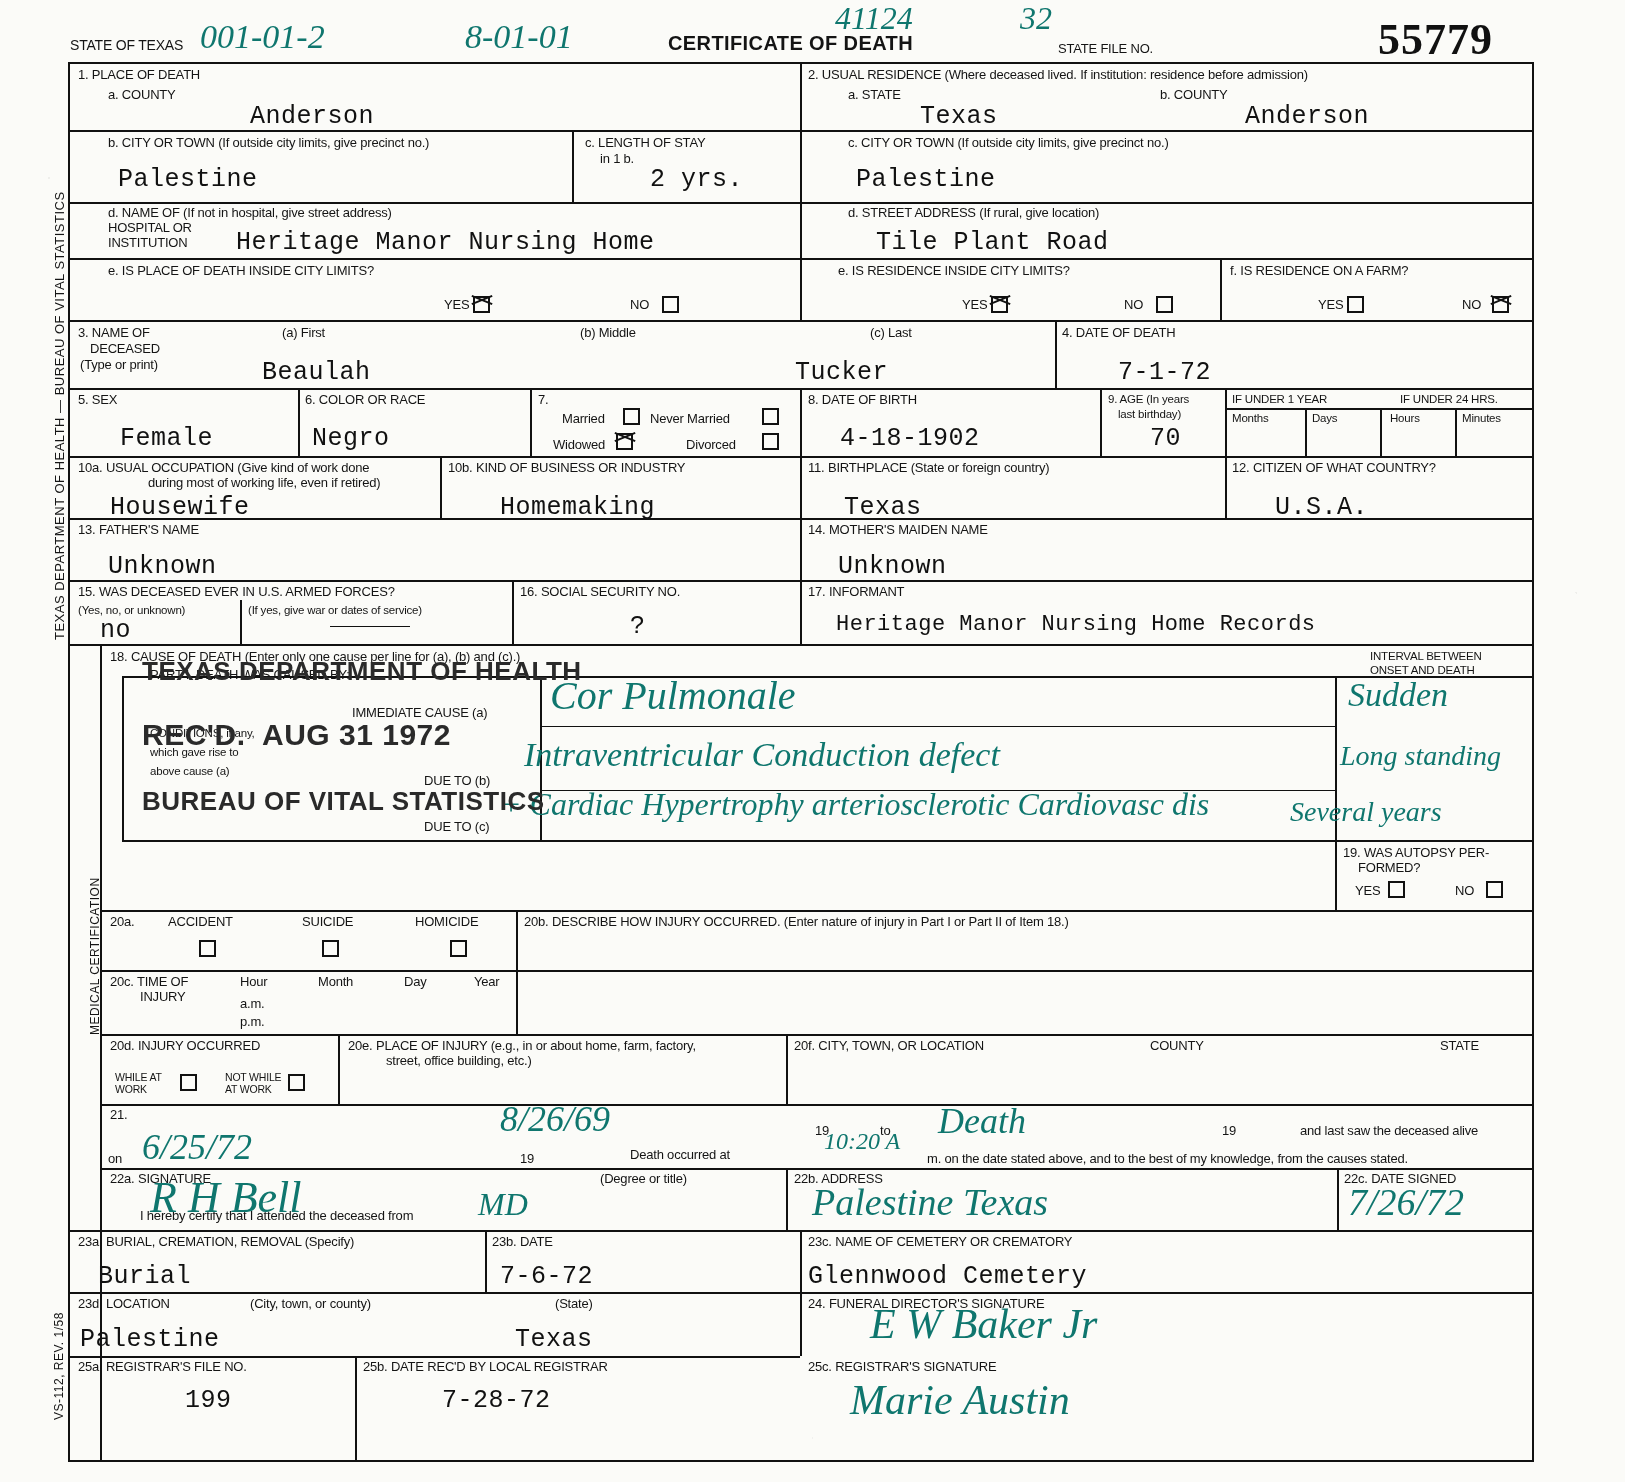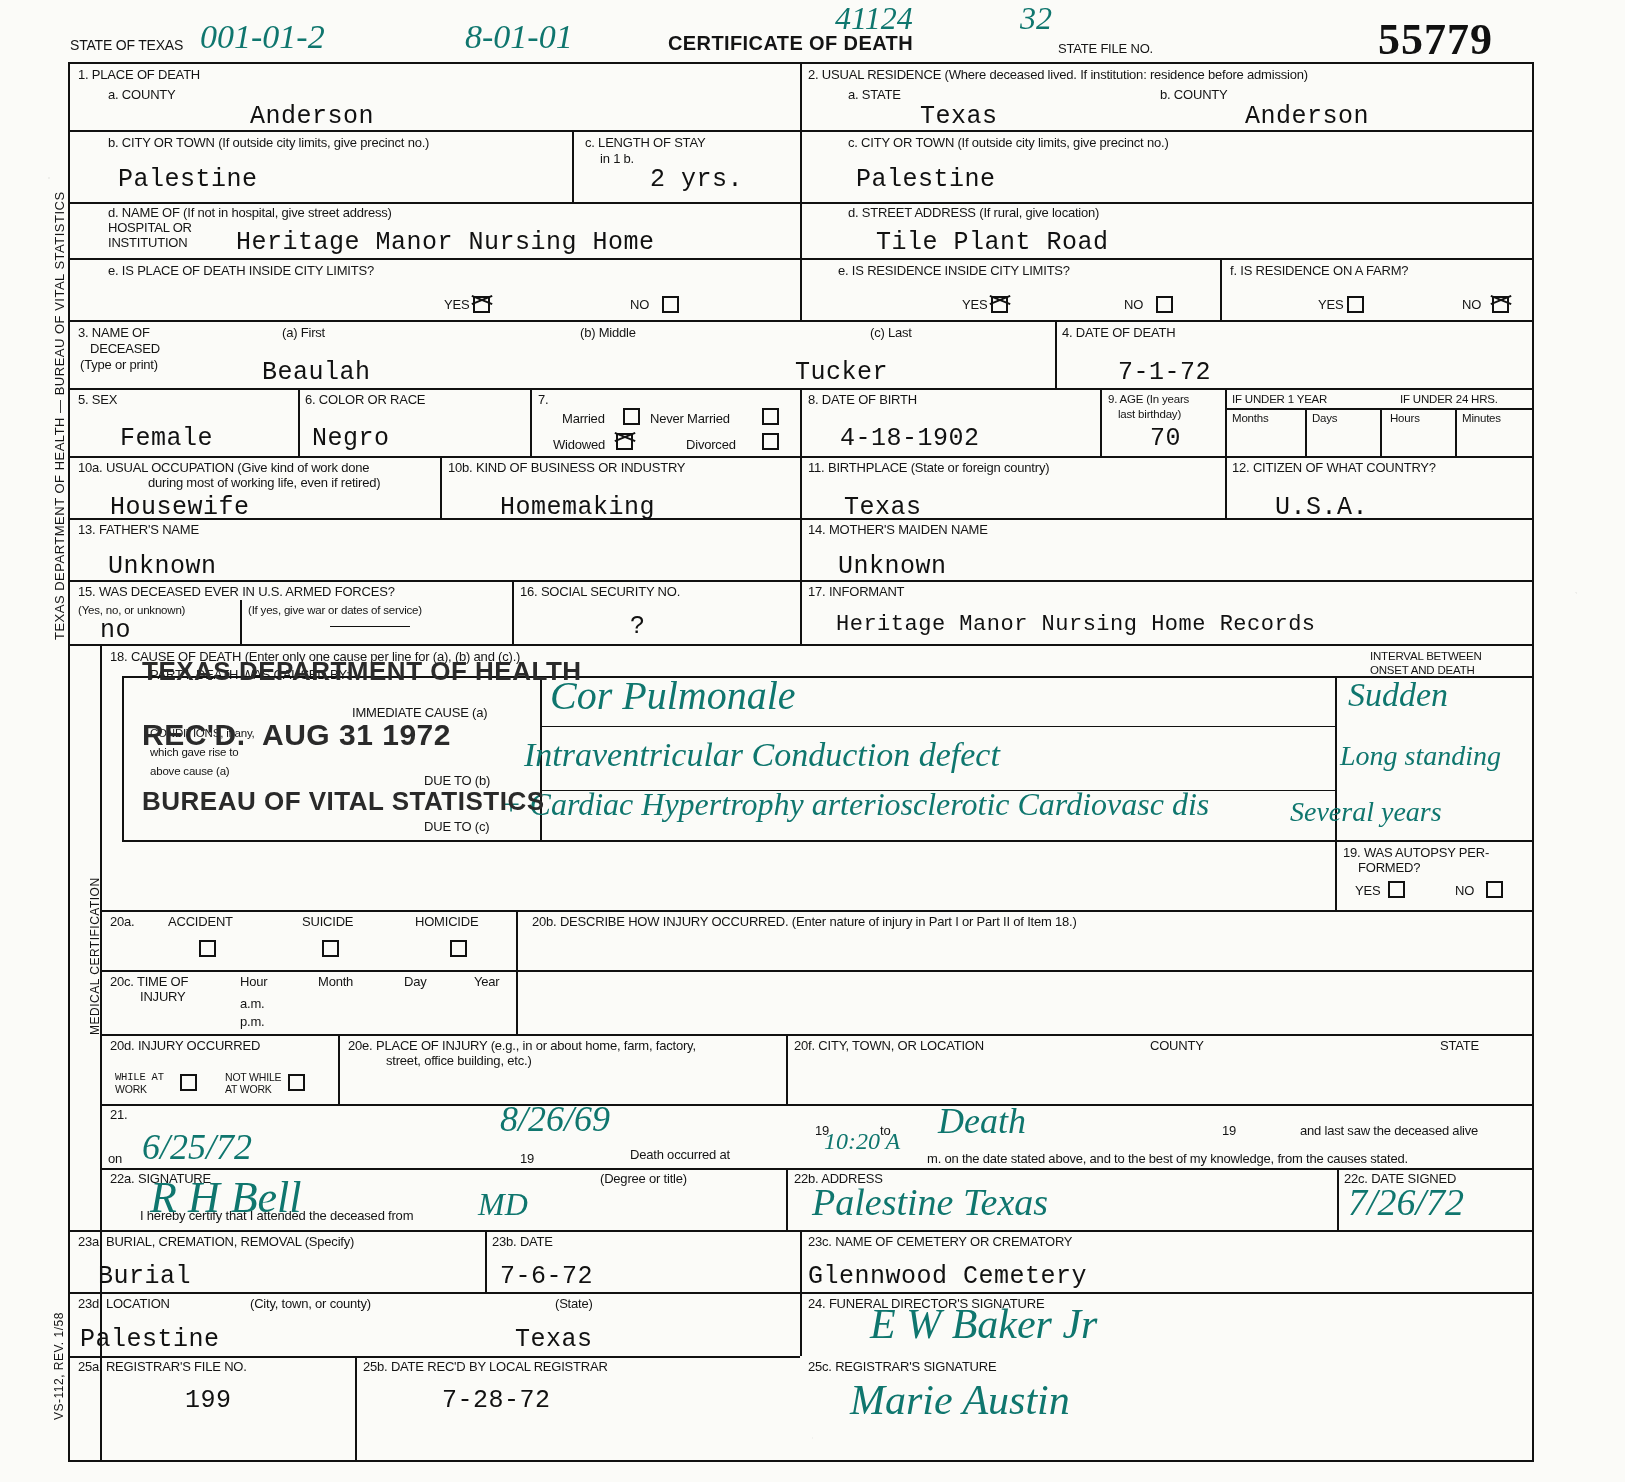--- a/index.html
+++ b/index.html
@@ -328,36 +328,36 @@
   <div class="hline" style="left:100px; top:910px; width:1434px;"></div>
 
   <div class="lbl" style="left:110px; top:915px;">20a.</div>
   <div class="lbl" style="left:168px; top:915px;">ACCIDENT</div>
   <div class="lbl" style="left:302px; top:915px;">SUICIDE</div>
   <div class="lbl" style="left:415px; top:915px;">HOMICIDE</div>
   <div class="cb" style="left:199px; top:940px;"></div>
   <div class="cb" style="left:322px; top:940px;"></div>
   <div class="cb" style="left:450px; top:940px;"></div>
   <div class="vline" style="left:516px; top:910px; height:60px;"></div>
-  <div class="lbl" style="left:524px; top:915px;margin-left:8px;">20b. DESCRIBE HOW INJURY OCCURRED. (Enter nature of injury in Part I or Part II of Item 18.)</div>
+  <div class="lbl" style="left:524px; top:915px;">20b. DESCRIBE HOW INJURY OCCURRED. (Enter nature of injury in Part I or Part II of Item 18.)</div>
   <div class="hline" style="left:100px; top:970px; width:1434px;"></div>
 
   <div class="lbl" style="left:110px; top:975px;">20c. TIME OF</div>
   <div class="lbl" style="left:140px; top:990px;">INJURY</div>
   <div class="lbl" style="left:240px; top:975px;">Hour</div>
   <div class="lbl" style="left:318px; top:975px;">Month</div>
   <div class="lbl" style="left:404px; top:975px;">Day</div>
   <div class="lbl" style="left:474px; top:975px;">Year</div>
   <div class="lbl" style="left:240px; top:997px;">a.m.</div>
   <div class="lbl" style="left:240px; top:1015px;">p.m.</div>
   <div class="vline" style="left:516px; top:970px; height:64px;"></div>
   <div class="hline" style="left:100px; top:1034px; width:1434px;"></div>
 
   <div class="lbl" style="left:110px; top:1039px;">20d. INJURY OCCURRED</div>
-  <div class="lbl xs" style="left:115px; top:1072px;font-family:Liberation Mono, monospace;">WHILE AT</div>
+  <div class="lbl xs" style="left:115px; top:1072px;">WHILE AT</div>
   <div class="lbl xs" style="left:115px; top:1084px;">WORK</div>
   <div class="cb" style="left:180px; top:1074px;"></div>
   <div class="lbl xs" style="left:225px; top:1072px;">NOT WHILE</div>
   <div class="lbl xs" style="left:225px; top:1084px;">AT WORK</div>
   <div class="cb" style="left:288px; top:1074px;"></div>
   <div class="vline" style="left:338px; top:1034px; height:70px;"></div>
   <div class="lbl" style="left:348px; top:1039px;">20e. PLACE OF INJURY (e.g., in or about home, farm, factory,</div>
   <div class="lbl" style="left:386px; top:1054px;">street, office building, etc.)</div>
   <div class="vline" style="left:786px; top:1034px; height:70px;"></div>
   <div class="lbl" style="left:794px; top:1039px;">20f. CITY, TOWN, OR LOCATION</div>

